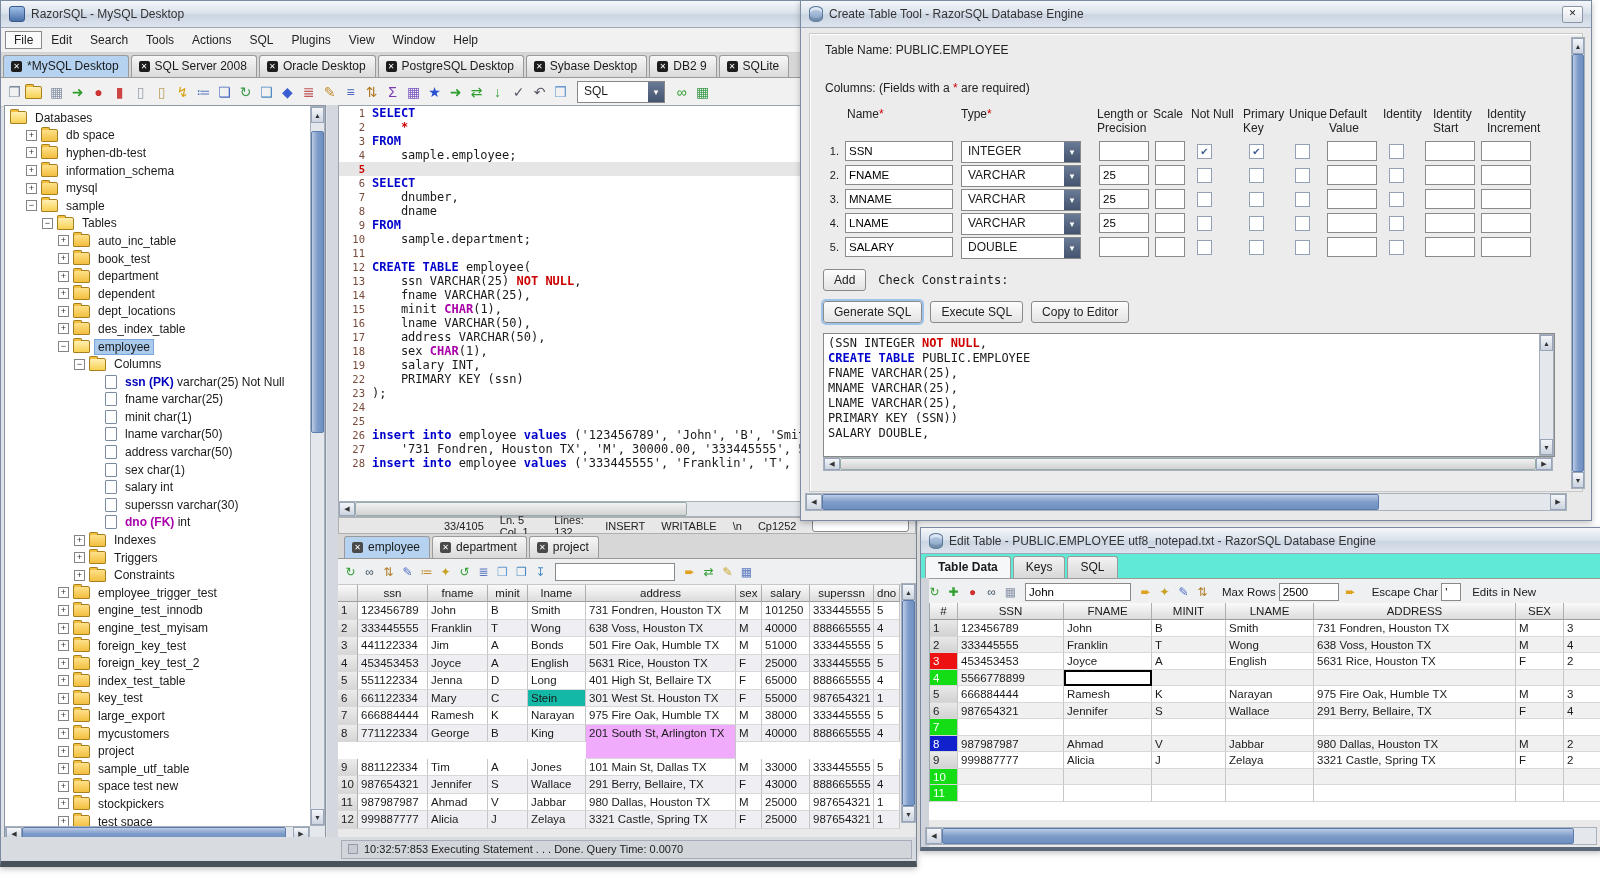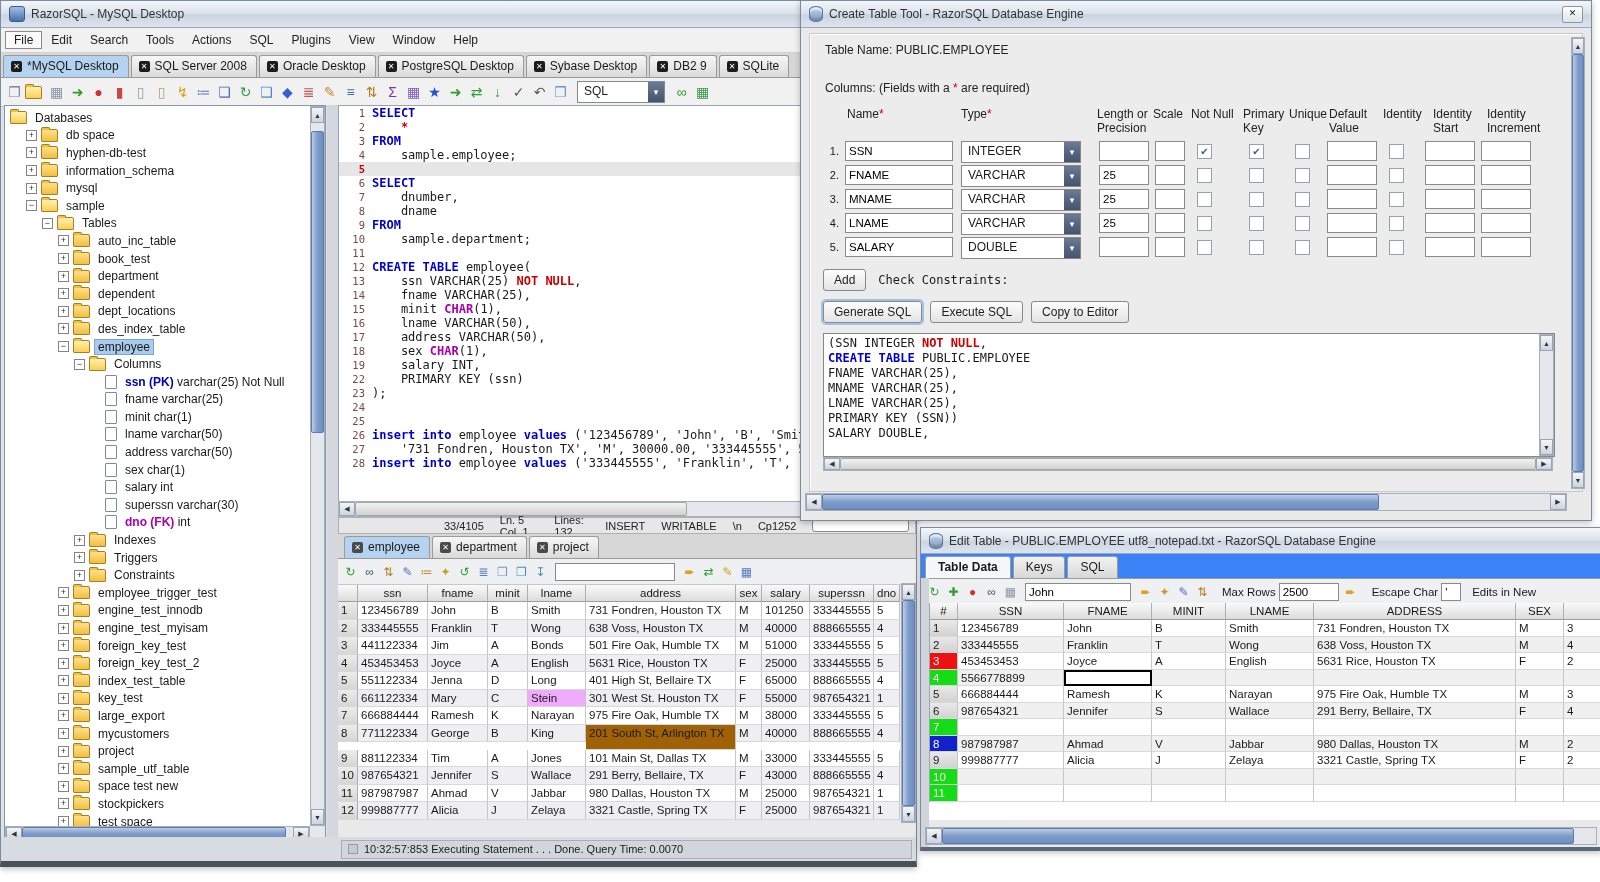--- a/index.html
+++ b/index.html
@@ -98,21 +98,21 @@
   .drow{position:absolute;left:0;width:100%;height:22px;}
   .drow .num{position:absolute;width:16px;text-align:right;font-size:11px;top:4px;}
   .drow input{position:absolute;top:0;height:18px;}
   .cb{position:absolute;top:3px;width:13px;height:13px;background:#fff;border:1px solid #93a1b4;display:flex;align-items:center;justify-content:center;font-size:10px;color:#3d5f92;}
   .btn{display:inline-block;background:linear-gradient(#fdfdfd,#e3e3e3);border:1px solid #8a8a8a;border-radius:3px;padding:3px 10px;font-size:12px;color:#222;}
   .btn.focus{outline:2px solid #9fc2e8;}
   .sqlbox{position:absolute;background:#fff;border:1px solid #888;overflow:hidden;}
   .sline{font:12px/15px "DejaVu Sans Mono",monospace;white-space:pre;}
   
   #edit-window{left:920px;top:527px;width:680px;height:319px;border-bottom:4px solid #5a687a;}
-  .et-tabs{height:24px;display:flex;align-items:flex-end;gap:2px;padding:0 4px;background:#3b82f6;border-bottom:1px solid #9a9a9a;}
+  .et-tabs{height:24px;display:flex;align-items:flex-end;gap:2px;padding:0 4px;background:#5eead4;border-bottom:1px solid #9a9a9a;}
   .etab{padding:3px 12px 4px;border:1px solid #9a9a9a;border-bottom:none;border-radius:3px 3px 0 0;background:linear-gradient(#f2f2f2,#d8d8d8);}
   .etab.sel{background:#f6f7f8;font-weight:bold;}
   .et-toolbar{height:25px;display:flex;align-items:center;gap:3px;padding:0 5px;background:#eef0f2;border-bottom:1px solid #c8c8c8;font-size:11.5px;white-space:nowrap;}
   .et-grid{position:absolute;left:8px;top:75px;right:0;height:199px;background:#fff;overflow:hidden;border-left:1px solid #9aa;}
   .rn-gray{background:linear-gradient(#e9e9e9,#d2d2d2);color:#222;}
   .rn-red{background:#ee1111;color:#fff;}
   .rn-green{background:#15dd15;color:#fff;}
   .rn-blue{background:#1122cc;color:#fff;}
   .selcell{outline:2px solid #000;outline-offset:-2px;background:#fff;}
   .et-white{position:absolute;left:8px;top:274px;right:0;height:18px;background:#fff;}
@@ -630,21 +630,21 @@
           <div class="gc" style="width: 26px; height: 17.5px; line-height: 17px;">F</div>
           <div class="gc" style="width: 48px; height: 17.5px; line-height: 17px;">65000</div>
           <div class="gc" style="width: 64px; height: 17.5px; line-height: 17px;">888665555</div>
           <div class="gc" style="width: 26px; height: 17.5px; line-height: 17px;">4</div>
         </div>
         <div class="grow">
           <div class="gc gn" style="width: 20px; height: 17.5px; line-height: 17px;">6</div>
           <div class="gc" style="width: 70px; height: 17.5px; line-height: 17px; background: rgb(239, 239, 243);">661122334</div>
           <div class="gc" style="width: 60px; height: 17.5px; line-height: 17px; background: rgb(239, 239, 243);">Mary</div>
           <div class="gc" style="width: 40px; height: 17.5px; line-height: 17px; background: rgb(239, 239, 243);">C</div>
-          <div class="gc" style="width: 58px; height: 17.5px; line-height: 17px; background: #f0abfc;">Stein</div>
+          <div class="gc" style="width: 58px; height: 17.5px; line-height: 17px; background: #14b8a6;">Stein</div>
           <div class="gc" style="width: 150px; height: 17.5px; line-height: 17px; background: rgb(239, 239, 243);">301 West St. Houston TX</div>
           <div class="gc" style="width: 26px; height: 17.5px; line-height: 17px; background: rgb(239, 239, 243);">F</div>
           <div class="gc" style="width: 48px; height: 17.5px; line-height: 17px; background: rgb(239, 239, 243);">55000</div>
           <div class="gc" style="width: 64px; height: 17.5px; line-height: 17px; background: rgb(239, 239, 243);">987654321</div>
           <div class="gc" style="width: 26px; height: 17.5px; line-height: 17px; background: rgb(239, 239, 243);">1</div>
         </div>
         <div class="grow">
           <div class="gc gn" style="width: 20px; height: 17.5px; line-height: 17px;">7</div>
           <div class="gc" style="width: 70px; height: 17.5px; line-height: 17px;">666884444</div>
           <div class="gc" style="width: 60px; height: 17.5px; line-height: 17px;">Ramesh</div>
@@ -655,21 +655,21 @@
           <div class="gc" style="width: 48px; height: 17.5px; line-height: 17px;">38000</div>
           <div class="gc" style="width: 64px; height: 17.5px; line-height: 17px;">333445555</div>
           <div class="gc" style="width: 26px; height: 17.5px; line-height: 17px;">5</div>
         </div>
         <div class="grow">
           <div class="gc gn" style="width: 20px; height: 17.5px; line-height: 17px;">8</div>
           <div class="gc" style="width: 70px; height: 17.5px; line-height: 17px; background: rgb(239, 239, 243);">771122334</div>
           <div class="gc" style="width: 60px; height: 17.5px; line-height: 17px; background: rgb(239, 239, 243);">George</div>
           <div class="gc" style="width: 40px; height: 17.5px; line-height: 17px; background: rgb(239, 239, 243);">B</div>
           <div class="gc" style="width: 58px; height: 17.5px; line-height: 17px; background: rgb(239, 239, 243);">King</div>
-          <div class="gc" style="width: 150px; height: 25px; line-height: 17px; background: #a16207;">201 South St, Arlington TX</div>
+          <div class="gc" style="width: 150px; height: 34px; line-height: 17px; background: #f0abfc;">201 South St, Arlington TX</div>
           <div class="gc" style="width: 26px; height: 17.5px; line-height: 17px; background: rgb(239, 239, 243);">M</div>
           <div class="gc" style="width: 48px; height: 17.5px; line-height: 17px; background: rgb(239, 239, 243);">40000</div>
           <div class="gc" style="width: 64px; height: 17.5px; line-height: 17px; background: rgb(239, 239, 243);">888665555</div>
           <div class="gc" style="width: 26px; height: 17.5px; line-height: 17px; background: rgb(239, 239, 243);">4</div>
         </div>
         <div class="grow">
           <div class="gc gn" style="width: 20px; height: 17.5px; line-height: 17px;">9</div>
           <div class="gc" style="width: 70px; height: 17.5px; line-height: 17px;">881122334</div>
           <div class="gc" style="width: 60px; height: 17.5px; line-height: 17px;">Tim</div>
           <div class="gc" style="width: 40px; height: 17.5px; line-height: 17px;">A</div>

